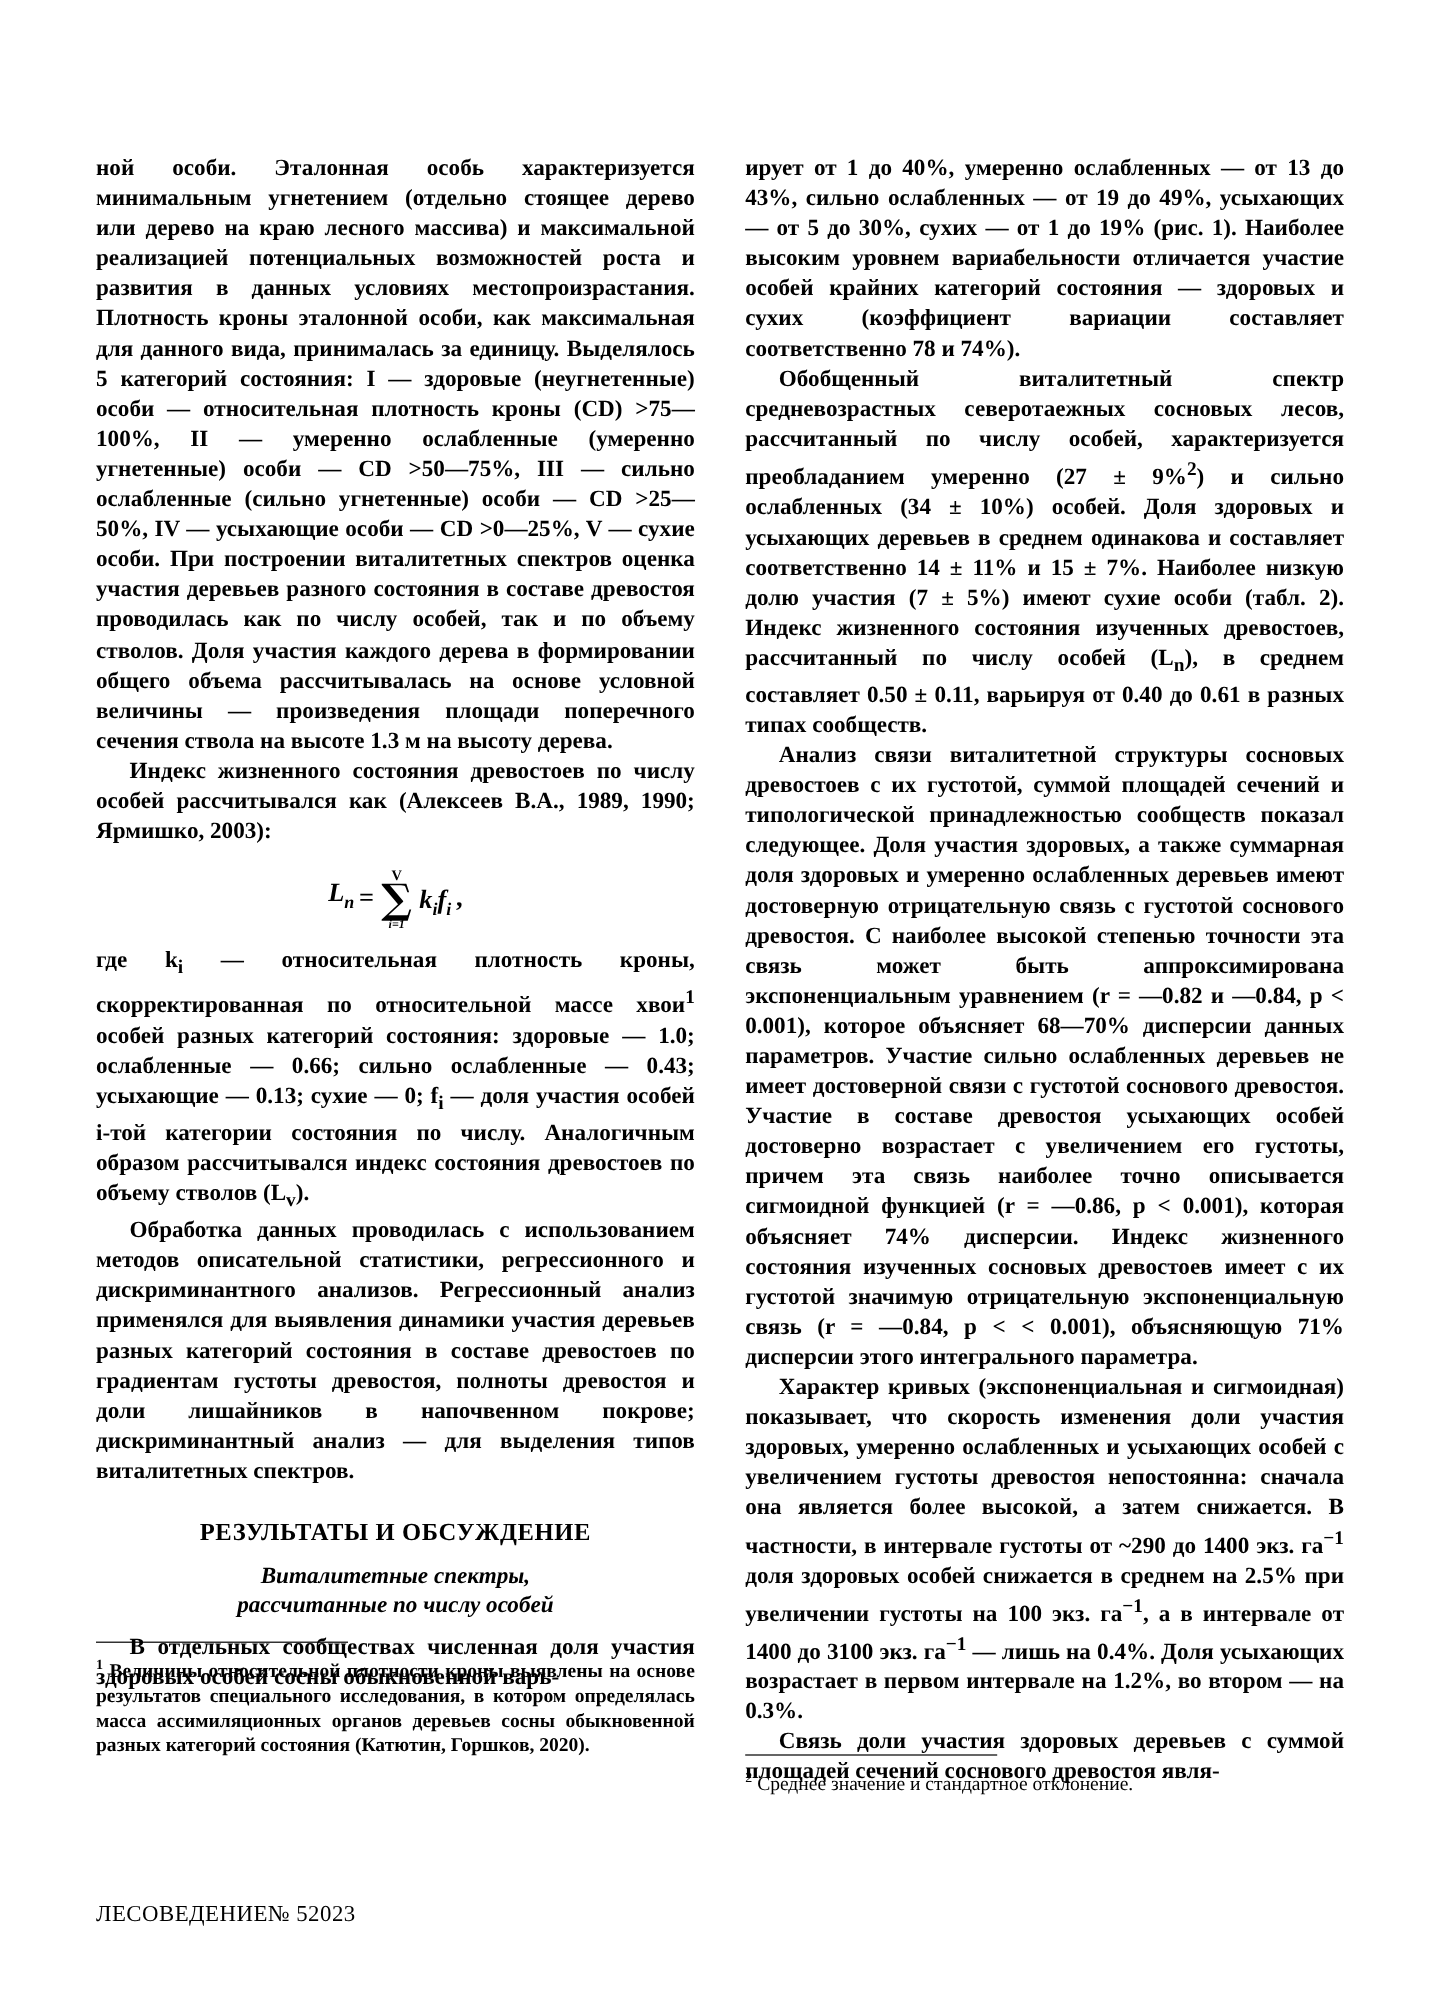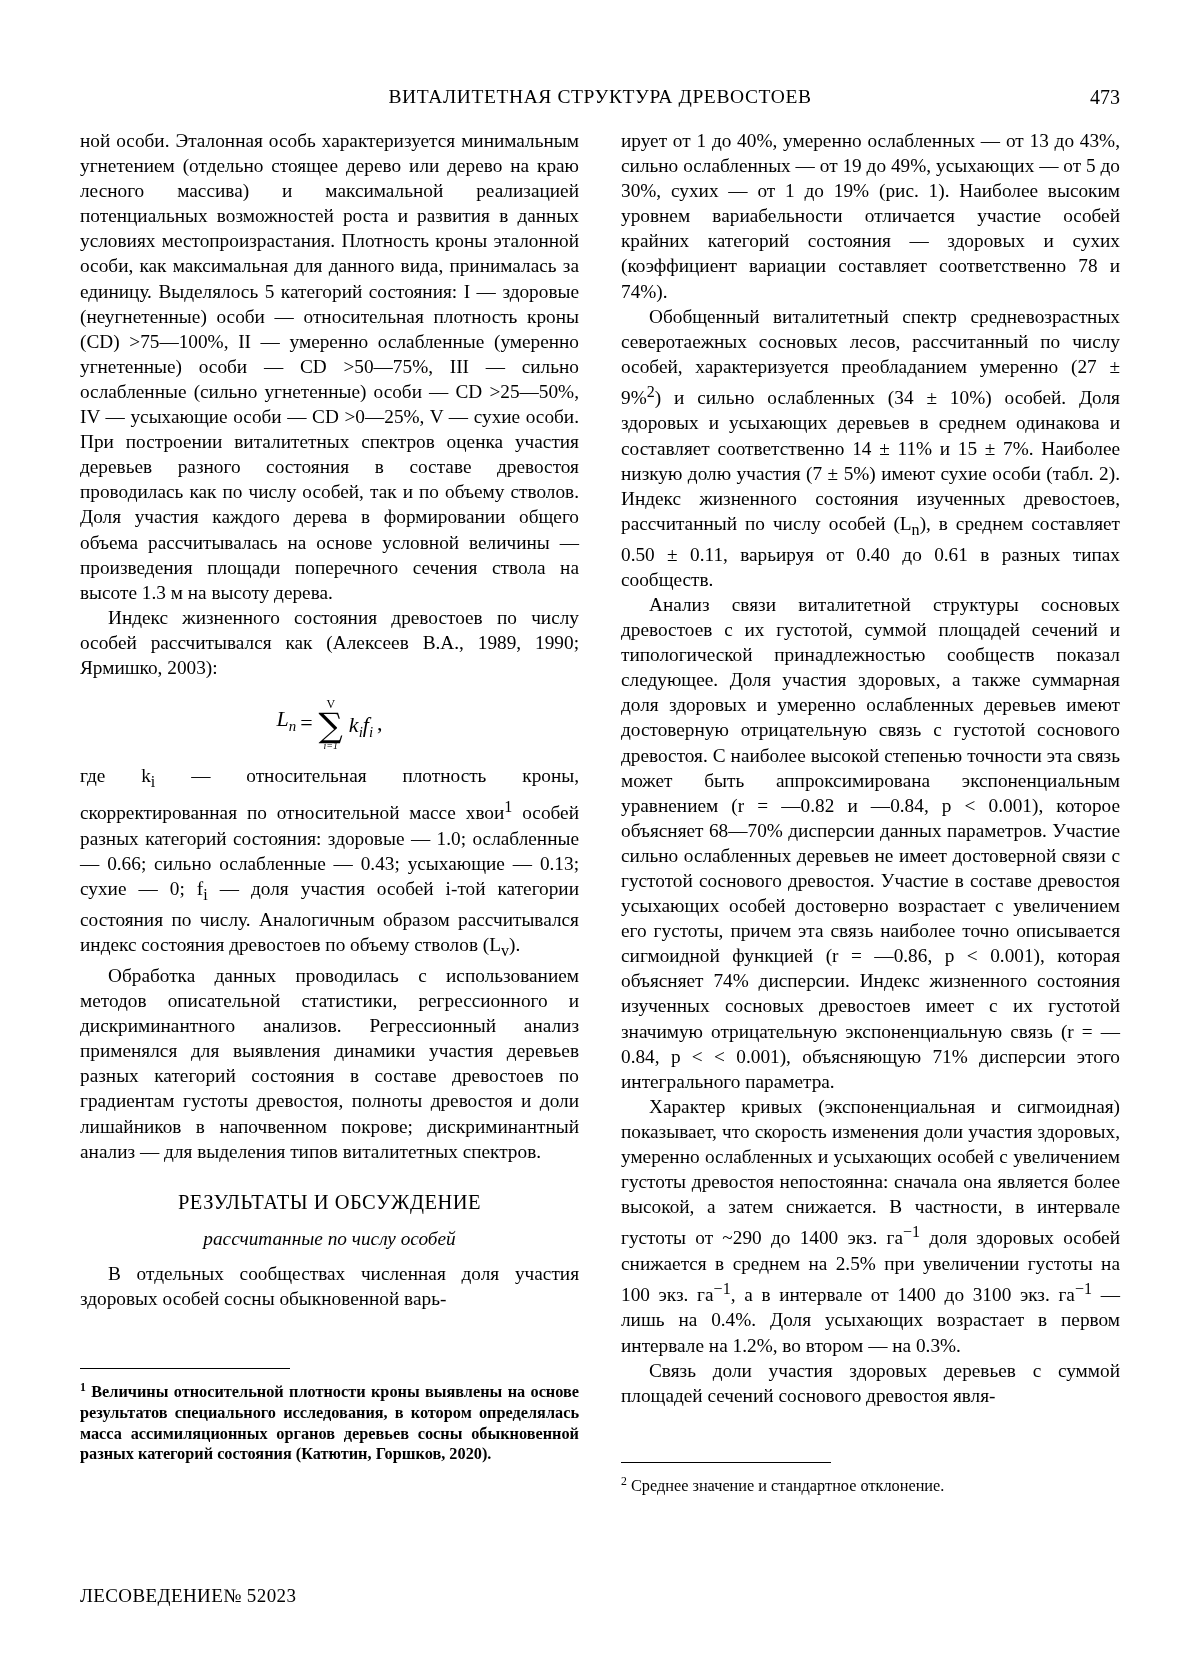--- a/index.html
+++ b/index.html
@@ -54,20 +54,21 @@
     display: flex;
     gap: 42px;
   }
   .col {
     width: 499px;
     font-size: 19.3px;
     line-height: 25.1px;
     text-align: justify;
     text-justify: inter-word;
     hyphens: manual;
+    font-weight: bold;
   }
   .col p {
     margin: 0;
     text-indent: 28px;
   }
   .col p.noindent {
     text-indent: 0;
   }
   
   .formula {
@@ -159,24 +160,20 @@
     letter-spacing: 0.4px;
   }
   .footer .journal { text-transform: uppercase; }
   i { font-style: italic; }
 </style>
 </head>
 <body>
 
 <div class="page">
 
-  <div class="runhead">
-    <span class="runhead-title">ВИТАЛИТЕТНАЯ СТРУКТУРА ДРЕВОСТОЕВ</span>
-    <span class="runhead-page">473</span>
-  </div>
 
   <div class="columns">
 
     <div class="col">
 
       <p class="noindent">ной особи. Эталонная особь характеризуется минимальным угнетением (отдельно стоящее дерево или дерево на краю лесного массива) и максимальной реализацией потенциальных возможностей роста и развития в данных условиях местопроизрастания. Плотность кроны эталонной особи, как максимальная для данного вида, принималась за единицу. Выделялось 5 категорий состояния: I — здоровые (неугнетенные) особи — относительная плотность кроны (CD) &gt;75—100%, II — умеренно ослабленные (умеренно угнетенные) особи — CD &gt;50—75%, III — сильно ослабленные (сильно угнетенные) особи — CD &gt;25—50%, IV — усыхающие особи — CD &gt;0—25%, V — сухие особи. При построении виталитетных спектров оценка участия деревьев разного состояния в составе древостоя проводилась как по числу особей, так и по объему стволов. Доля участия каждого дерева в формировании общего объема рассчитывалась на основе условной величины — произведения площади поперечного сечения ствола на высоте 1.3 м на высоту дерева.</p>
       <p>Индекс жизненного состояния древостоев по числу особей рассчитывался как (Алексеев В.А., 1989, 1990; Ярмишко, 2003):</p>
 
       <div class="formula">
         <span class="fr">
@@ -190,20 +187,21 @@
           <span class="rhs"><i>k</i><sub>i</sub><i>f</i><sub>i</sub></span>
           <span>,</span>
         </span>
       </div>
 
       <p class="noindent">где k<sub>i</sub> — относительная плотность кроны, скорректированная по относительной массе хвои<sup>1</sup> особей разных категорий состояния: здоровые — 1.0; ослабленные — 0.66; сильно ослабленные — 0.43; усыхающие — 0.13; сухие — 0; f<sub>i</sub> — доля участия особей i-той категории состояния по числу. Аналогичным образом рассчитывался индекс состояния древостоев по объему стволов (L<sub>v</sub>).</p>
       <p>Обработка данных проводилась с использованием методов описательной статистики, регрессионного и дискриминантного анализов. Регрессионный анализ применялся для выявления динамики участия деревьев разных категорий состояния в составе древостоев по градиентам густоты древостоя, полноты древостоя и доли лишайников в напочвенном покрове; дискриминантный анализ — для выделения типов виталитетных спектров.</p>
 
       <div class="sec-head">РЕЗУЛЬТАТЫ И ОБСУЖДЕНИЕ</div>
       <div class="sub-head">
+        <div>Виталитетные спектры,</div>
         <div>рассчитанные по числу особей</div>
       </div>
 
       <p>В отдельных сообществах численная доля участия здоровых особей сосны обыкновенной варь-</p>
     </div>
 
     <div class="col">
       <p class="noindent">ирует от 1 до 40%, умеренно ослабленных — от 13 до 43%, сильно ослабленных — от 19 до 49%, усыхающих — от 5 до 30%, сухих — от 1 до 19% (рис. 1). Наиболее высоким уровнем вариабельности отличается участие особей крайних категорий состояния — здоровых и сухих (коэффициент вариации составляет соответственно 78 и 74%).</p>
       <p>Обобщенный виталитетный спектр средневозрастных северотаежных сосновых лесов, рассчитанный по числу особей, характеризуется преобладанием умеренно (27 ± 9%<sup>2</sup>) и сильно ослабленных (34 ± 10%) особей. Доля здоровых и усыхающих деревьев в среднем одинакова и составляет соответственно 14 ± 11% и 15 ± 7%. Наиболее низкую долю участия (7 ± 5%) имеют сухие особи (табл. 2). Индекс жизненного состояния изученных древостоев, рассчитанный по числу особей (L<sub>n</sub>), в среднем составляет 0.50 ± 0.11, варьируя от 0.40 до 0.61 в разных типах сообществ.</p>
       <p>Анализ связи виталитетной структуры сосновых древостоев с их густотой, суммой площадей сечений и типологической принадлежностью сообществ показал следующее. Доля участия здоровых, а также суммарная доля здоровых и умеренно ослабленных деревьев имеют достоверную отрицательную связь с густотой соснового древостоя. С наиболее высокой степенью точности эта связь может быть аппроксимирована экспоненциальным уравнением (r = —0.82 и —0.84, p &lt; 0.001), которое объясняет 68—70% дисперсии данных параметров. Участие сильно ослабленных деревьев не имеет достоверной связи с густотой соснового древостоя. Участие в составе древостоя усыхающих особей достоверно возрастает с увеличением его густоты, причем эта связь наиболее точно описывается сигмоидной функцией (r = —0.86, p &lt; 0.001), которая объясняет 74% дисперсии. Индекс жизненного состояния изученных сосновых древостоев имеет с их густотой значимую отрицательную экспоненциальную связь (r = —0.84, p &lt; &lt; 0.001), объясняющую 71% дисперсии этого интегрального параметра.</p>

